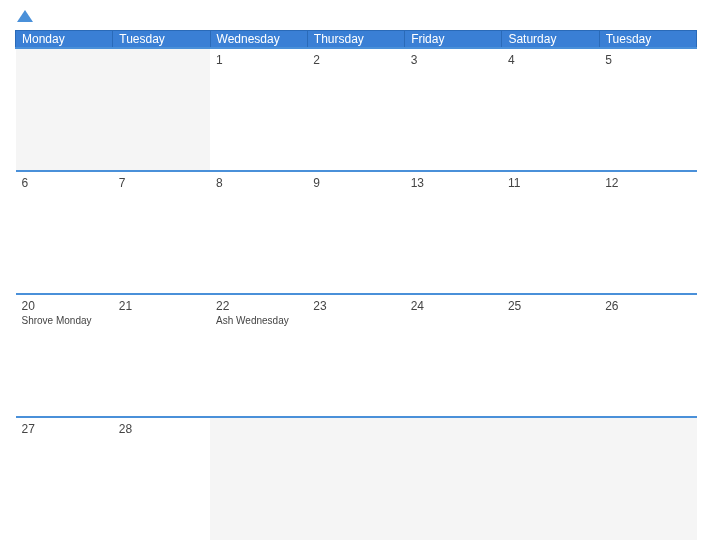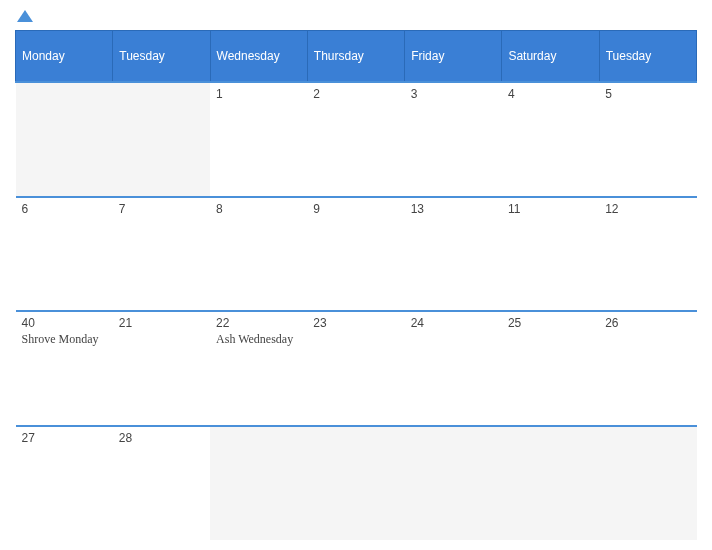--- a/index.html
+++ b/index.html
@@ -68,21 +68,21 @@
     .calendar-table {
       width: 100%;
       border-collapse: collapse;
       flex: 1;
     }
     .calendar-table thead tr th {
       background-color: #3a7fd5;
       color: #fff;
       font-size: 12px;
       font-weight: normal;
-      padding: 18px 6px;
+      padding: 1px 6px;
       text-align: left;
       border: 1px solid #2a6ab8;
     }
     .calendar-table tbody tr {
       border-top: 2px solid #4a90d9;
     }
     .calendar-table tbody tr td {
       border-left: none;
       border-right: none;
       border-bottom: none;
@@ -96,25 +96,24 @@
     }
     .calendar-table tbody tr td.empty {
       background: #f5f5f5;
     }
     .day-number {
       font-size: 12px;
       color: #444;
       display: block;
     }
     .day-event {
-      font-size: 12px;
+      font-size: 10px;
       color: #444;
       display: block;
       margin-top: 2px;
-      font-family: Liberation Serif, serif;
     }
     .last-row td {
       height: 55px;
     }
   </style>
 </head>
 <body>
 
 <div class="calendar-wrapper">
   <div class="header">
@@ -183,21 +182,21 @@
           </td>
           <td>
             <span class="day-number">11</span>
           </td>
           <td>
             <span class="day-number">12</span>
           </td>
         </tr>
         <tr>
           <td>
-            <span class="day-number">40</span>
+            <span class="day-number">20</span>
             <span class="day-event">Shrove Monday</span>
           </td>
           <td>
             <span class="day-number">21</span>
           </td>
           <td>
             <span class="day-number">22</span>
             <span class="day-event">Ash Wednesday</span>
           </td>
           <td>

